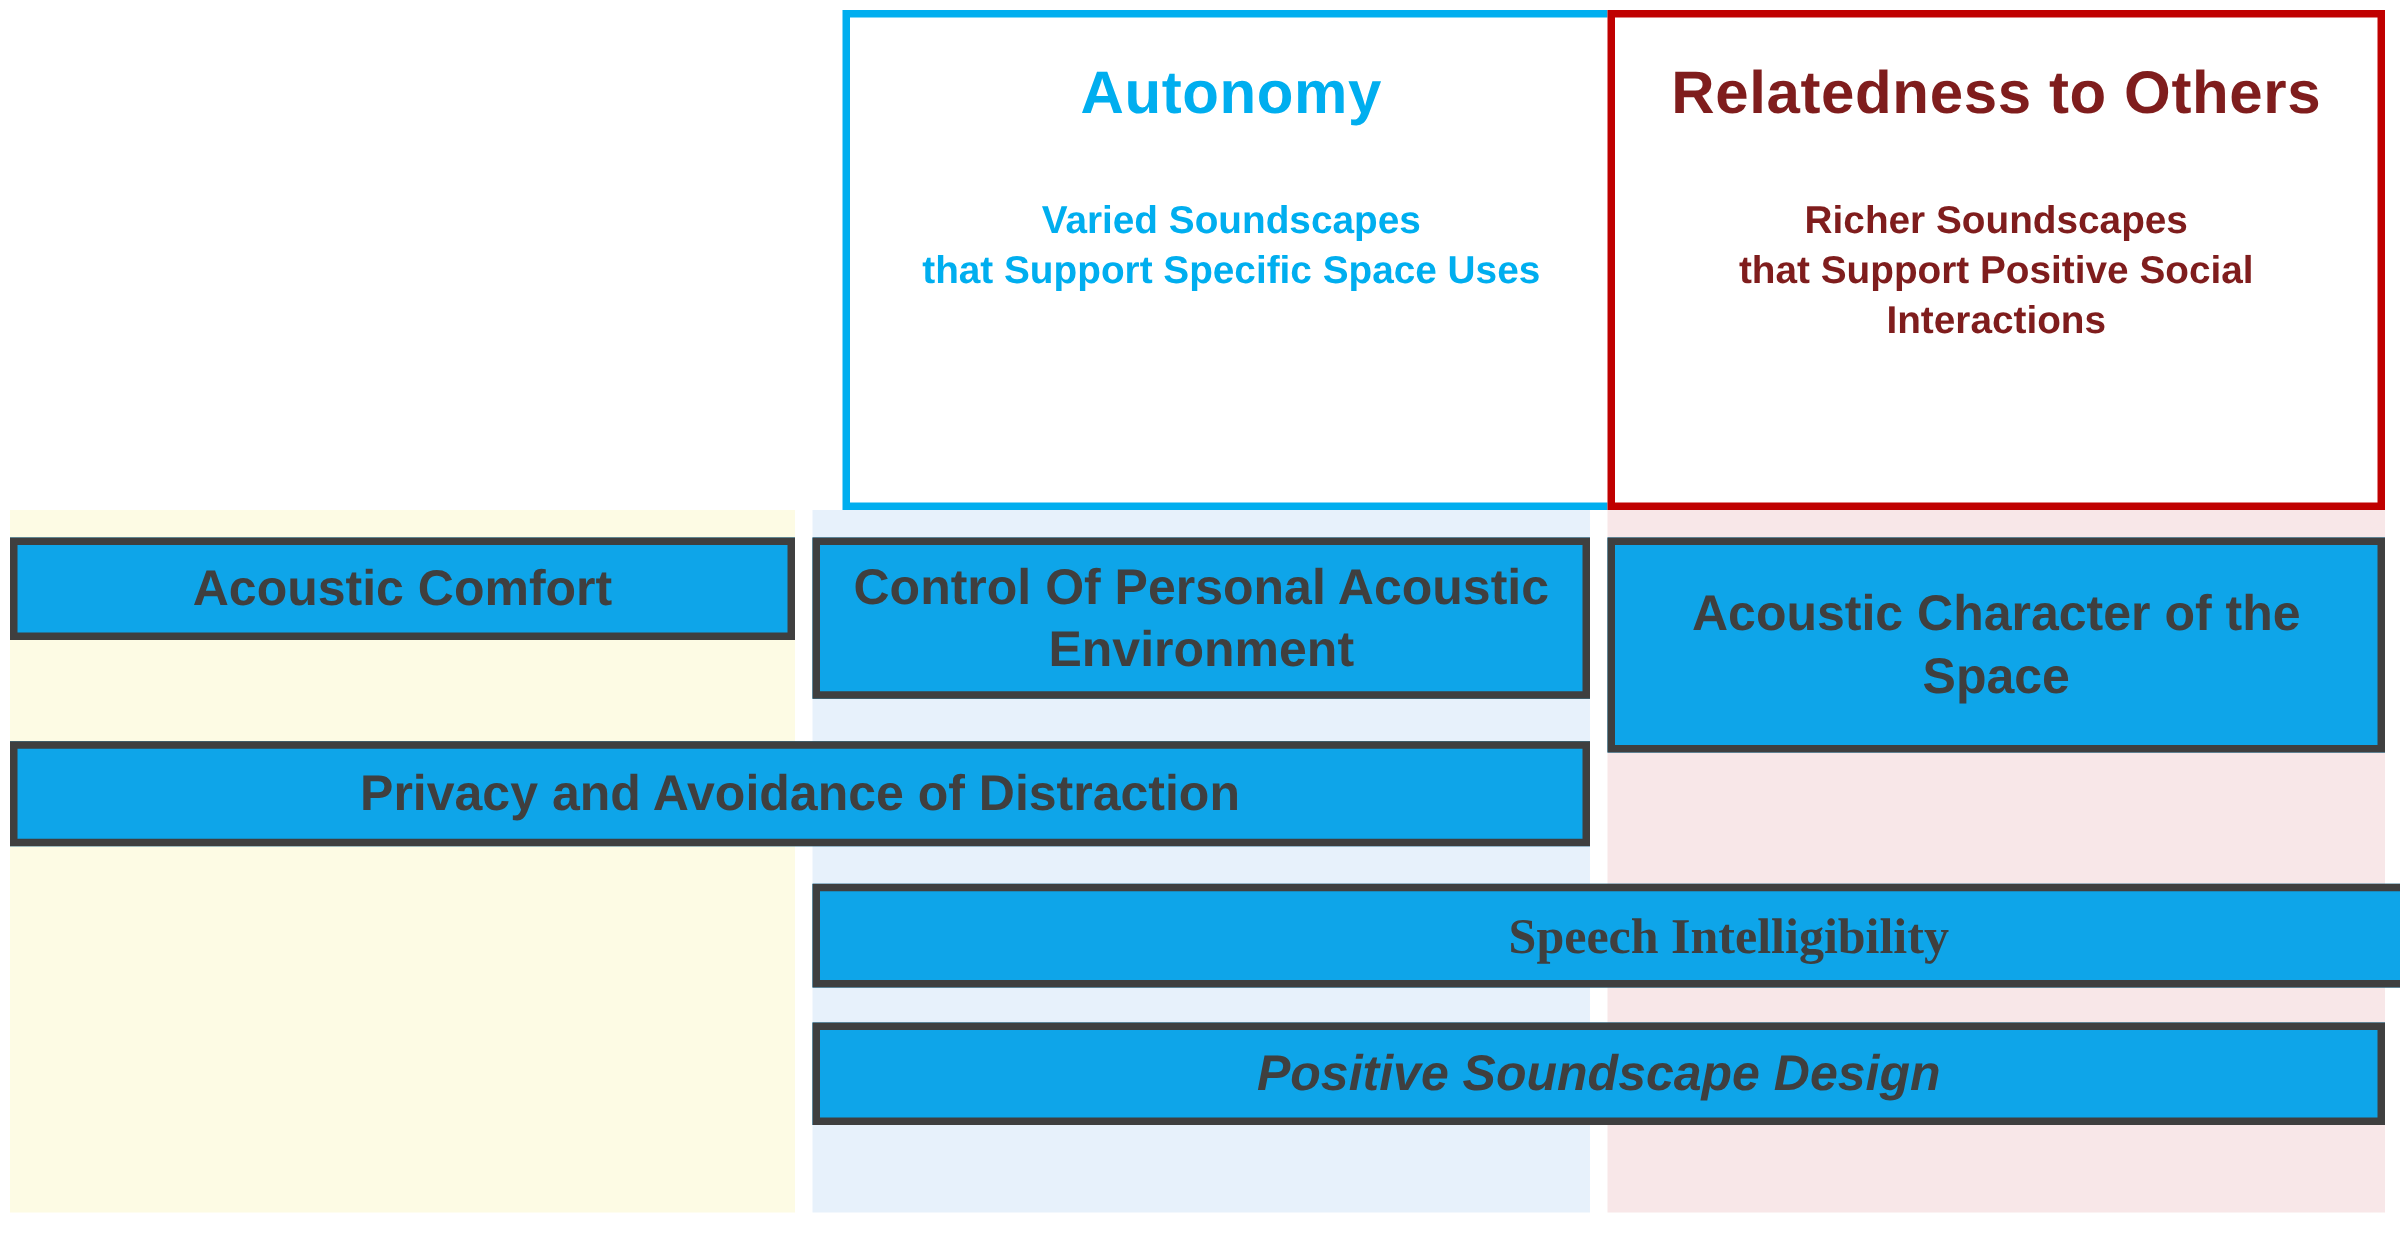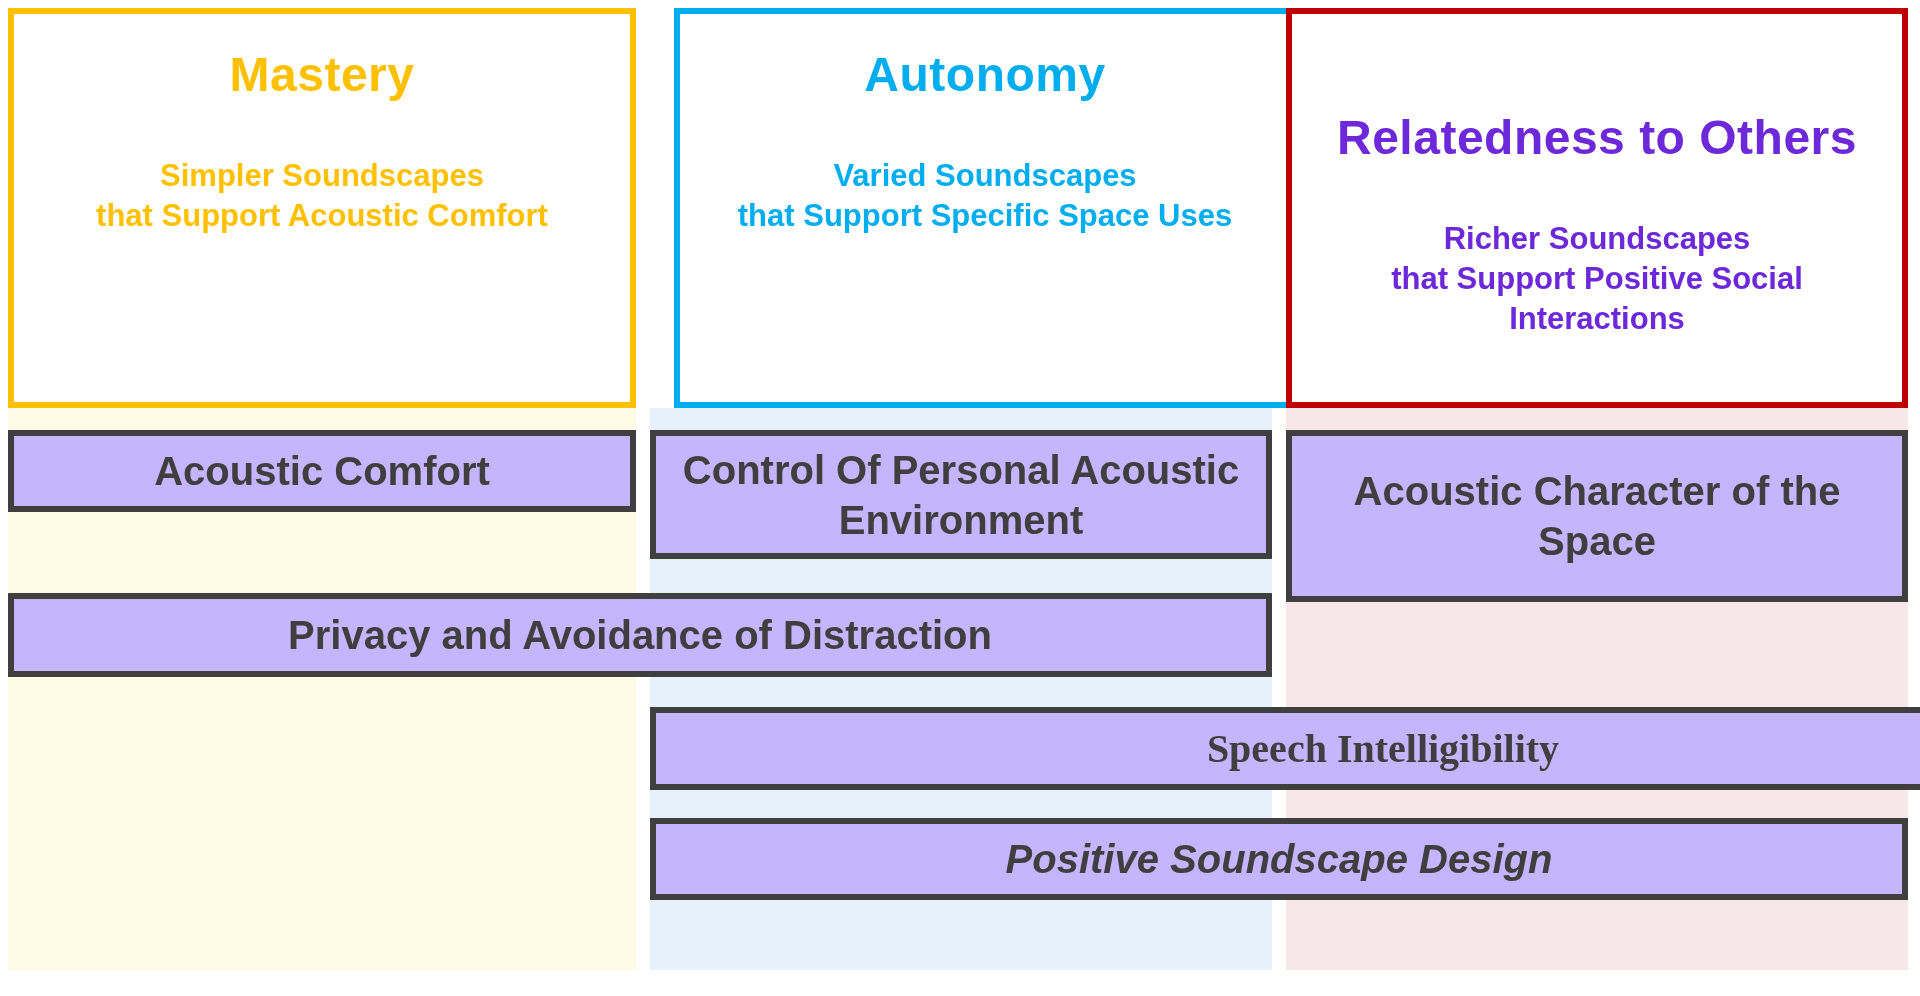--- a/index.html
+++ b/index.html
@@ -28,21 +28,21 @@
   .pillar-sub{
     margin-top:52px;
     font-size:31px;font-weight:bold;line-height:40px;
   }
 
   
   .tint{top:408px;height:562px;}
 
   
   .gbox{
-    background:#c4b5fd;
+    background:#0ea5e9;
     border:6px solid #3f3f3f;
     color:#3f3f3f;
     display:flex;align-items:center;justify-content:center;
     text-align:center;
     font-size:40px;font-weight:bold;line-height:50px;
     padding:0 20px;
   }
 
   .col1{left:8px;width:628px;}
   .col2{left:650px;width:622px;}
@@ -50,37 +50,30 @@
 </style>
 </head>
 <body>
 
 <div id="canvas">
 
   <div class="abs tint col1" style="background:#FDFBE4;"></div>
   <div class="abs tint col2" style="background:#E7F1FB;"></div>
   <div class="abs tint col3" style="background:#F8E7E8;"></div>
 
-  <div class="abs pillar col1" style="border-color:#FFC000;color:#FFC000;">
-    <div class="pillar-title">Mastery</div>
-    <div class="pillar-sub">
-      <div>Simpler Soundscapes</div>
-      <div>that Support Acoustic Comfort</div>
-    </div>
-  </div>
 
   <div class="abs pillar col2" style="border-color:#00AEEF;color:#00AEEF;margin-left:24px;">
     <div class="pillar-title">Autonomy</div>
     <div class="pillar-sub">
       <div>Varied Soundscapes</div>
       <div>that Support Specific Space Uses</div>
     </div>
   </div>
 
-  <div class="abs pillar col3" style="border-color:#C00000;color:#6d28d9;justify-content:center;">
+  <div class="abs pillar col3" style="border-color:#C00000;color:#7f1d1d;">
     <div class="pillar-title">Relatedness to Others</div>
     <div class="pillar-sub">
       <div>Richer Soundscapes</div>
       <div>that Support Positive Social</div>
       <div>Interactions</div>
     </div>
   </div>
 
   <div class="abs gbox col1" style="top:430px;height:82px;">Acoustic Comfort</div>
 

